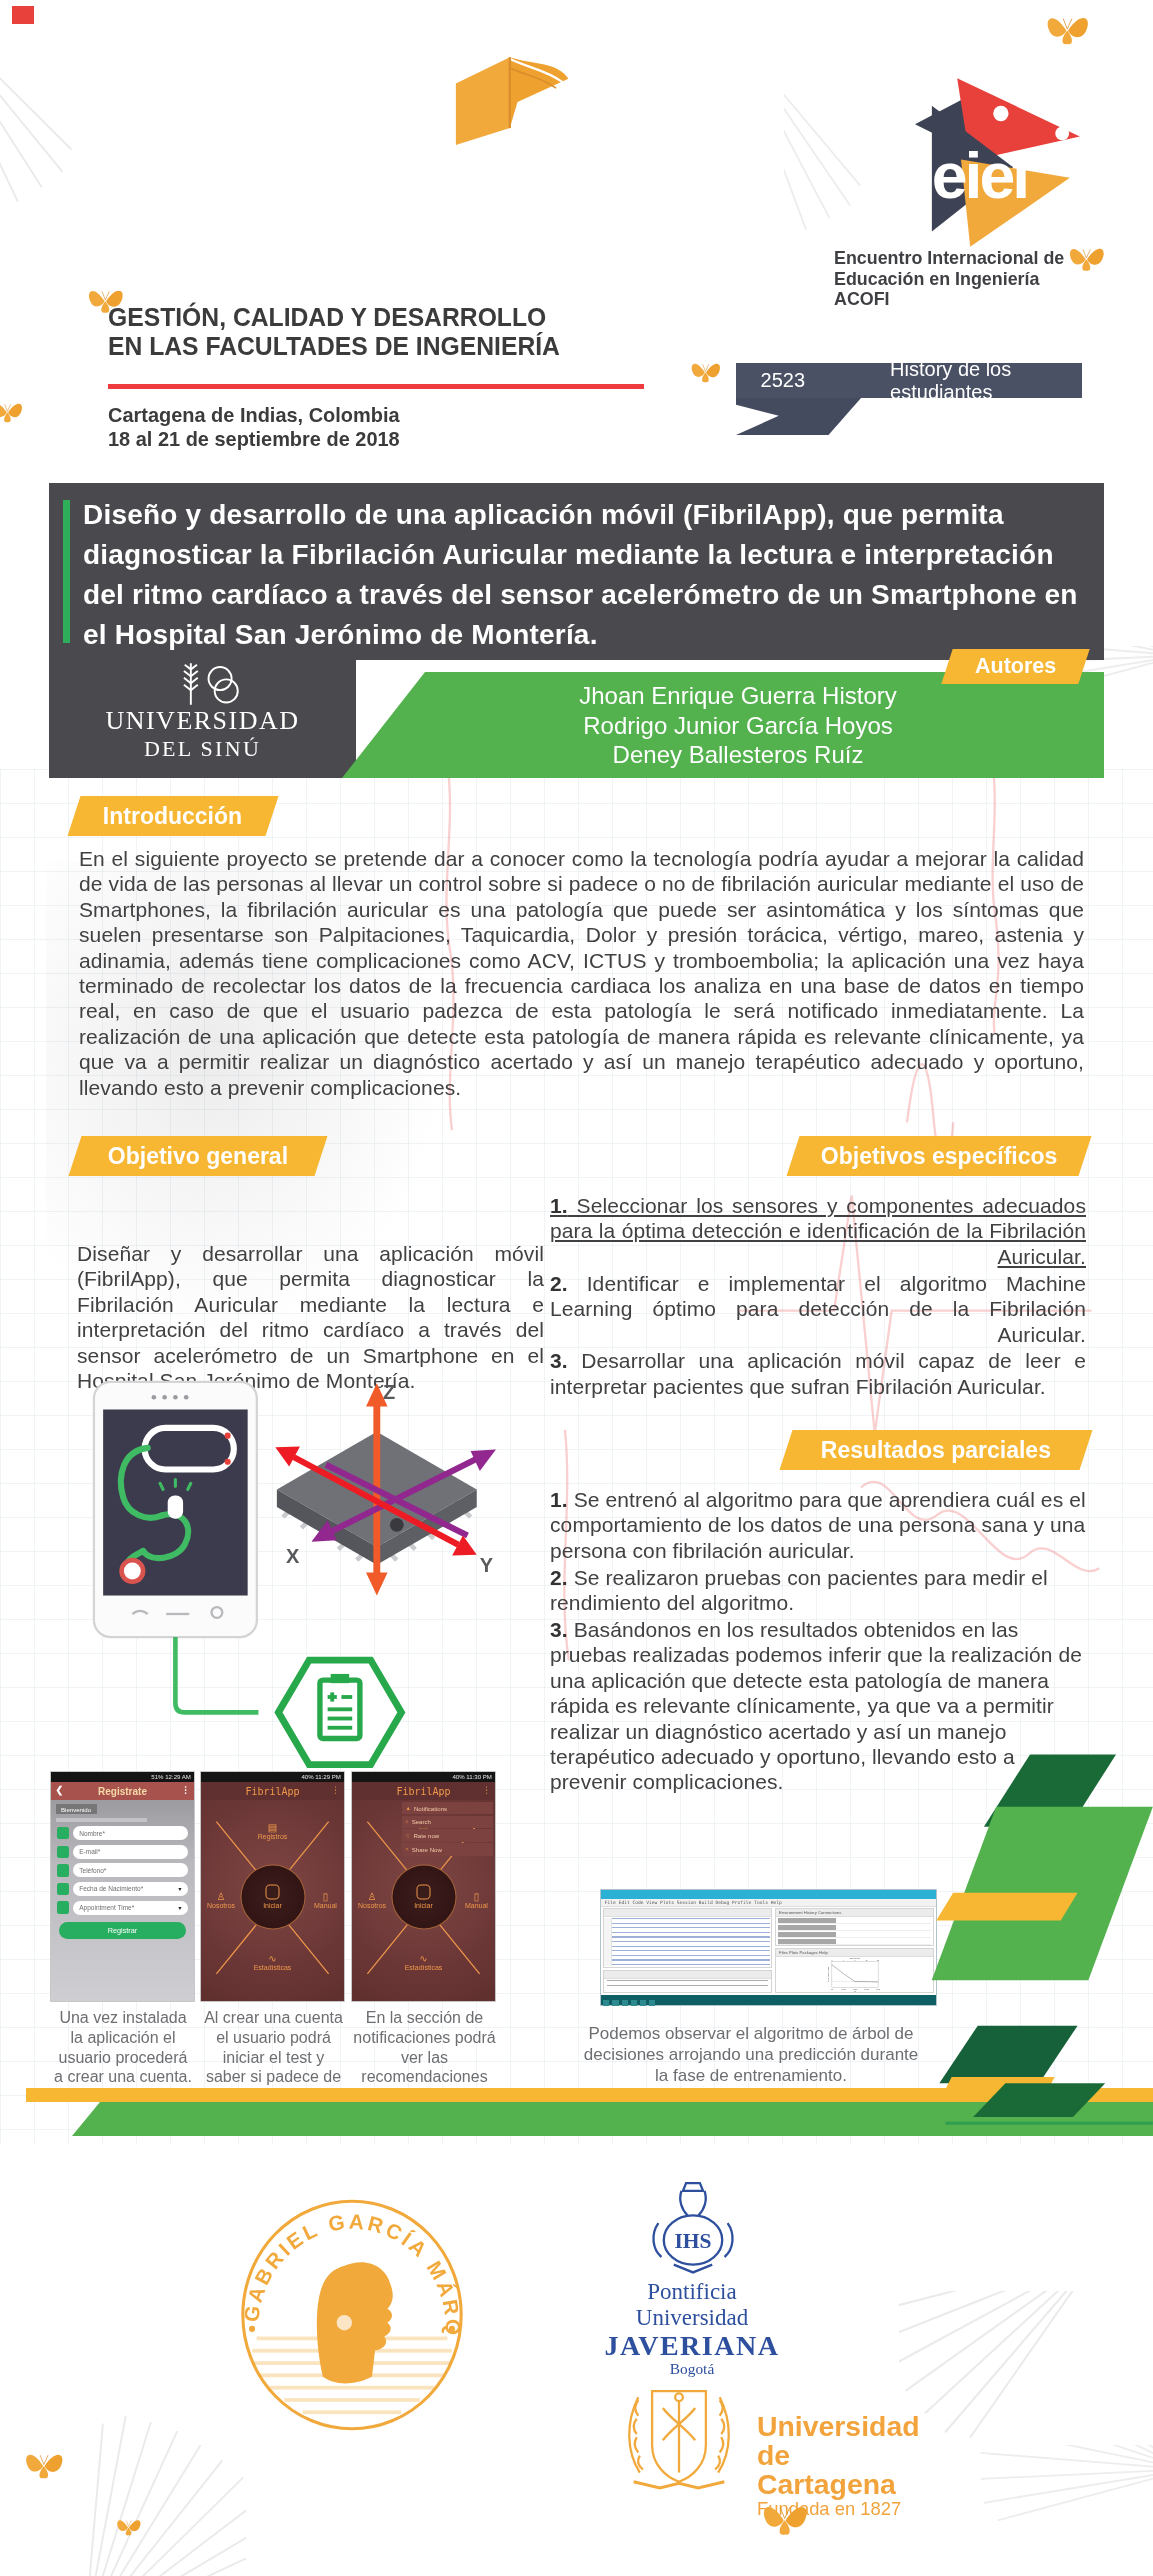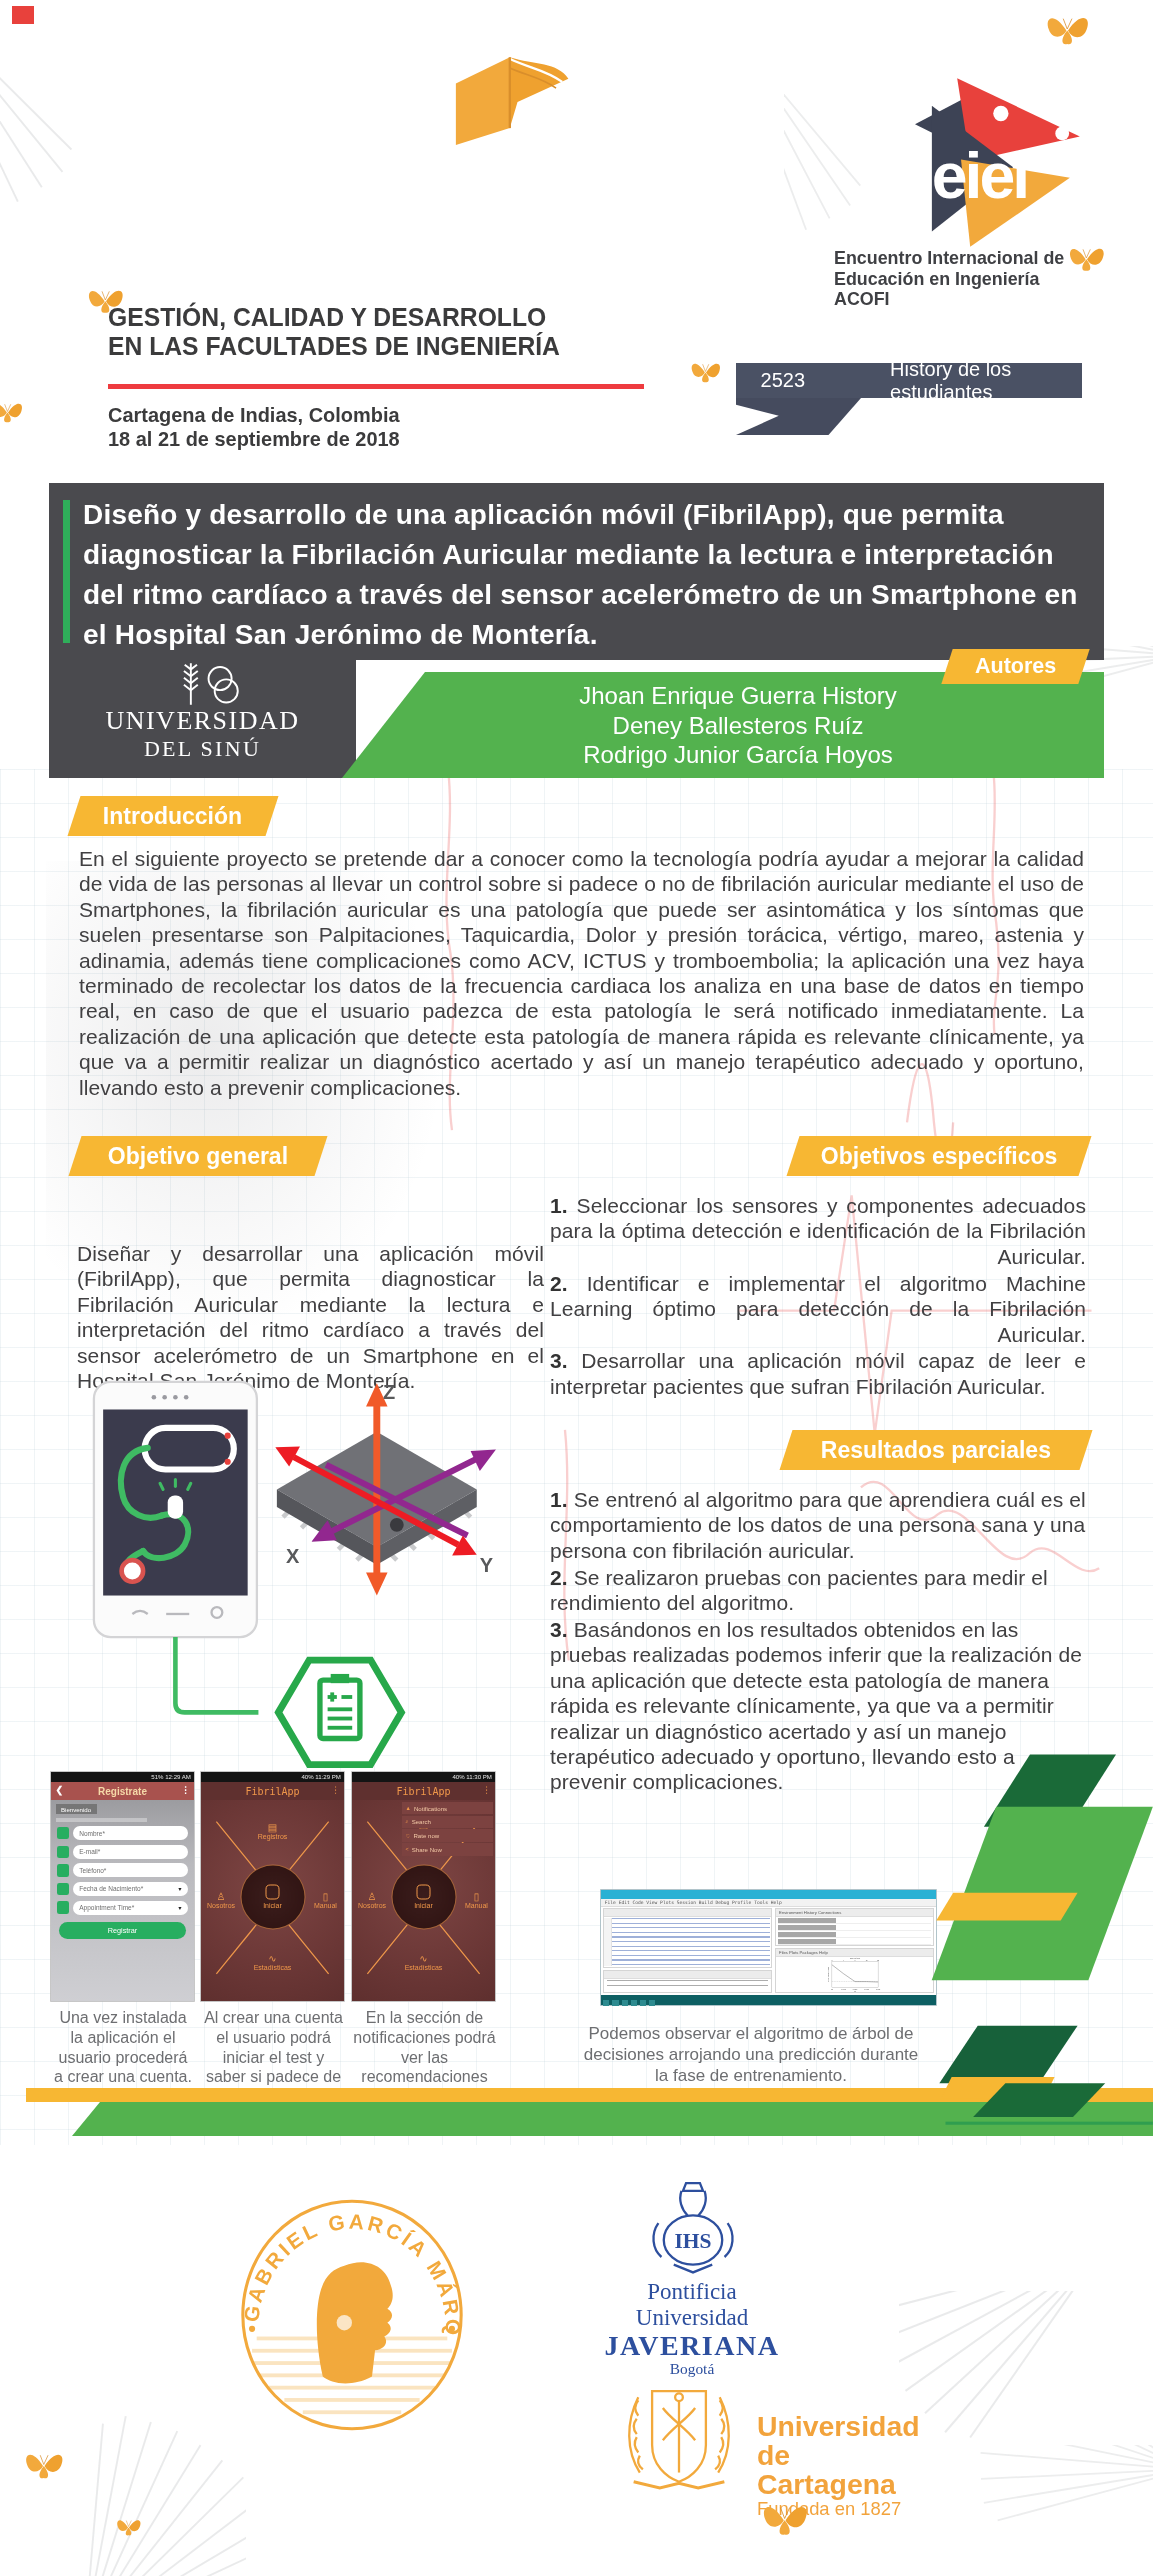--- a/index.html
+++ b/index.html
@@ -188,43 +188,43 @@
     </svg>
     <div style="position:absolute;left:0;right:0;top:48px;text-align:center;color:#fff;font-family:'Liberation Serif',serif;">
       <div style="font-size:26px;letter-spacing:1.5px;">UNIVERSIDAD</div>
       <div style="font-size:22px;letter-spacing:2.3px;">DEL SINÚ</div>
     </div>
   </div>
 
   <div class="abs" style="left:342px;top:672px;width:762px;height:106px;background:#53B24E;clip-path:polygon(83px 0,100% 0,100% 100%,0 100%);">
     <div style="position:absolute;left:138px;right:108px;top:9.2px;text-align:center;color:#fff;font-size:24px;line-height:1.23;">
       <div>Jhoan Enrique Guerra History</div>
+      <div>Rodrigo Junior García Hoyos</div>
       <div>Deney Ballesteros Ruíz</div>
-      <div>Rodrigo Junior García Hoyos</div>
     </div>
   </div>
   <div class="abs tag" style="left:947px;top:649px;width:137px;height:35px;">
     <span style="font-size:21.5px;">Autores</span>
   </div>
 
   <div class="abs tag" style="left:74px;top:796px;width:198px;height:40px;">
     <span style="font-size:23px;">Introducción</span>
   </div>
   <div class="abs body-text" style="left:79px;top:846px;width:1005px;">En el siguiente proyecto se pretende dar a conocer como la tecnología podría ayudar a mejorar la calidad de vida de las personas al llevar un control sobre si padece o no de fibrilación auricular mediante el uso de Smartphones, la fibrilación auricular es una patología que puede ser asintomática y los síntomas que suelen presentarse son Palpitaciones, Taquicardia, Dolor y presión torácica, vértigo, mareo, astenia y adinamia, además tiene complicaciones como ACV, ICTUS y tromboembolia; la aplicación una vez haya terminado de recolectar los datos de la frecuencia cardiaca los analiza en una base de datos en tiempo real, en caso de que el usuario padezca de esta patología le será notificado inmediatamente. La realización de una aplicación que detecte esta patología de manera rápida es relevante clínicamente, ya que va a permitir realizar un diagnóstico acertado y así un manejo terapéutico adecuado y oportuno, llevando esto a prevenir complicaciones.</div>
 
   <div class="abs tag" style="left:75px;top:1136px;width:246px;height:40px;">
     <span style="font-size:23px;">Objetivo general</span>
   </div>
   <div class="abs body-text" style="left:77px;top:1193px;width:467px;margin-top:48px;">Diseñar y desarrollar una aplicación móvil (FibrilApp), que permita diagnosticar la Fibrilación Auricular mediante la lectura e interpretación del ritmo cardíaco a través del sensor acelerómetro de un Smartphone en el Hospital San Jerónimo de Montería.</div>
 
   <div class="abs tag" style="left:793px;top:1136px;width:292px;height:40px;">
     <span style="font-size:23px;">Objetivos específicos</span>
   </div>
   <div class="abs" style="left:550px;top:1193px;width:536px;">
-    <div class="body-text list-item" style="text-align:justify;text-align-last:right;"><span class="num">1.</span><span> Seleccionar los sensores y componentes adecuados para la óptima detección e identificación de la Fibrilación Auricular.</span></div>
+    <div class="body-text list-item" style="text-align:justify;text-align-last:right;text-decoration:underline;"><span class="num">1.</span><span> Seleccionar los sensores y componentes adecuados para la óptima detección e identificación de la Fibrilación Auricular.</span></div>
     <div class="body-text list-item" style="text-align:justify;text-align-last:right;"><span class="num">2.</span><span> Identificar e implementar el algoritmo Machine Learning óptimo para detección de la Fibrilación Auricular.</span></div>
     <div class="body-text list-item"><span class="num">3.</span><span> Desarrollar una aplicación móvil capaz de leer e interpretar pacientes que sufran Fibrilación Auricular.</span></div>
   </div>
 
   <div class="abs tag" style="left:786px;top:1430px;width:300px;height:40px;">
     <span style="font-size:23px;">Resultados parciales</span>
   </div>
   <div class="abs" style="left:550px;top:1487px;width:536px;">
     <div class="body-text list-item" style="text-align:left;"><span class="num">1.</span><span> Se entrenó al algoritmo para que aprendiera cuál es el comportamiento de los datos de una persona sana y una persona con fibrilación auricular.</span></div>
     <div class="body-text list-item" style="text-align:left;"><span class="num">2.</span><span> Se realizaron pruebas con pacientes para medir el rendimiento del algoritmo.</span></div>

